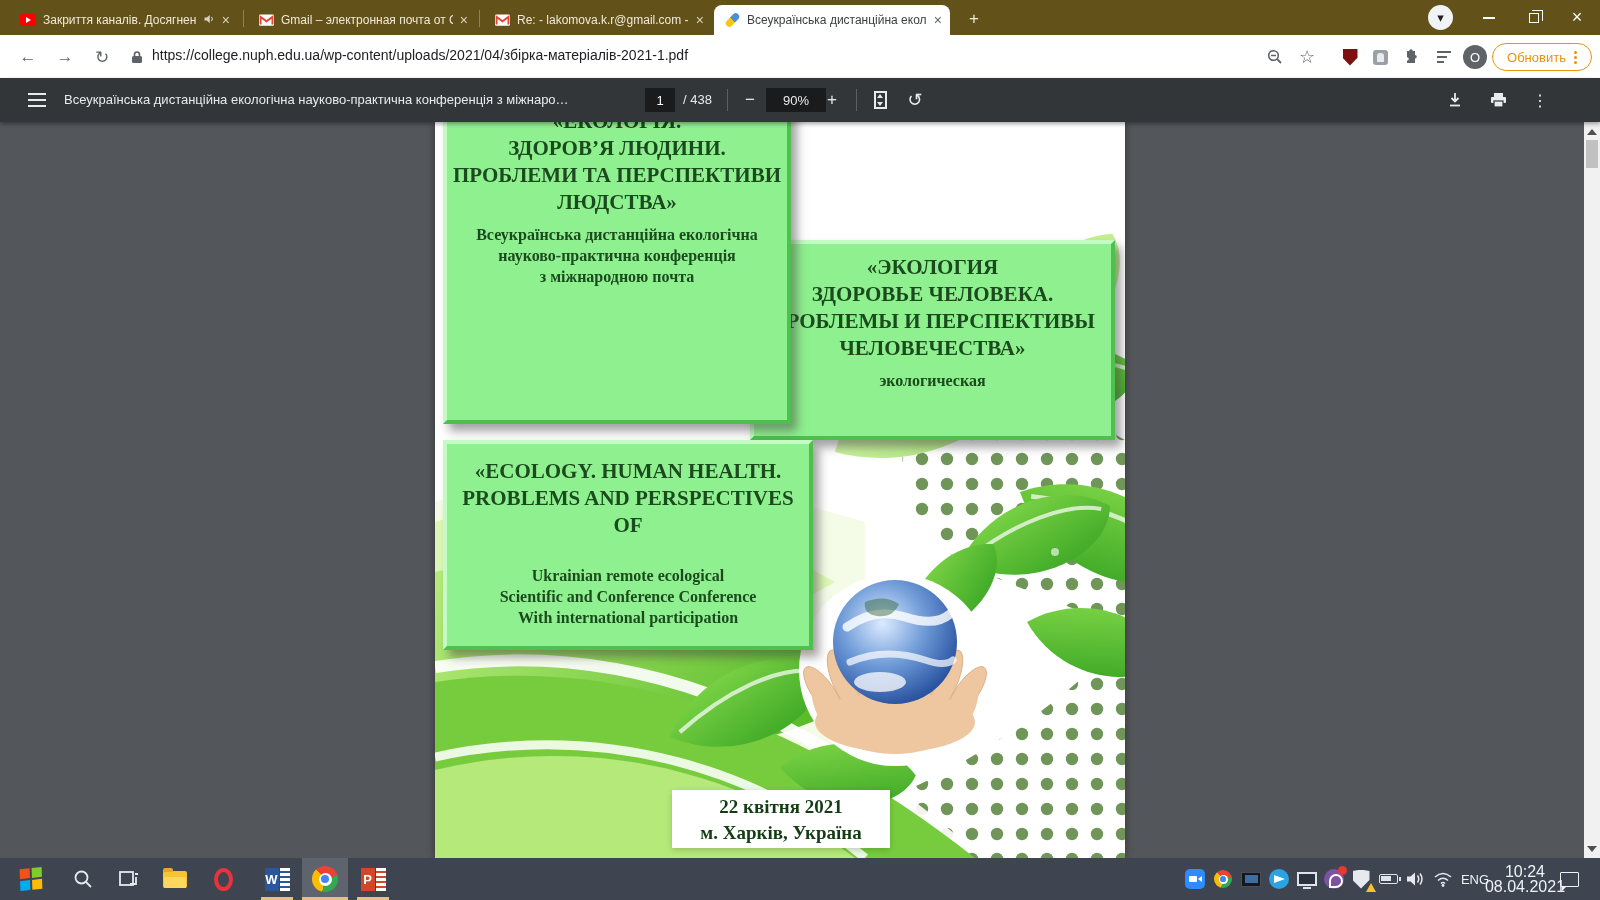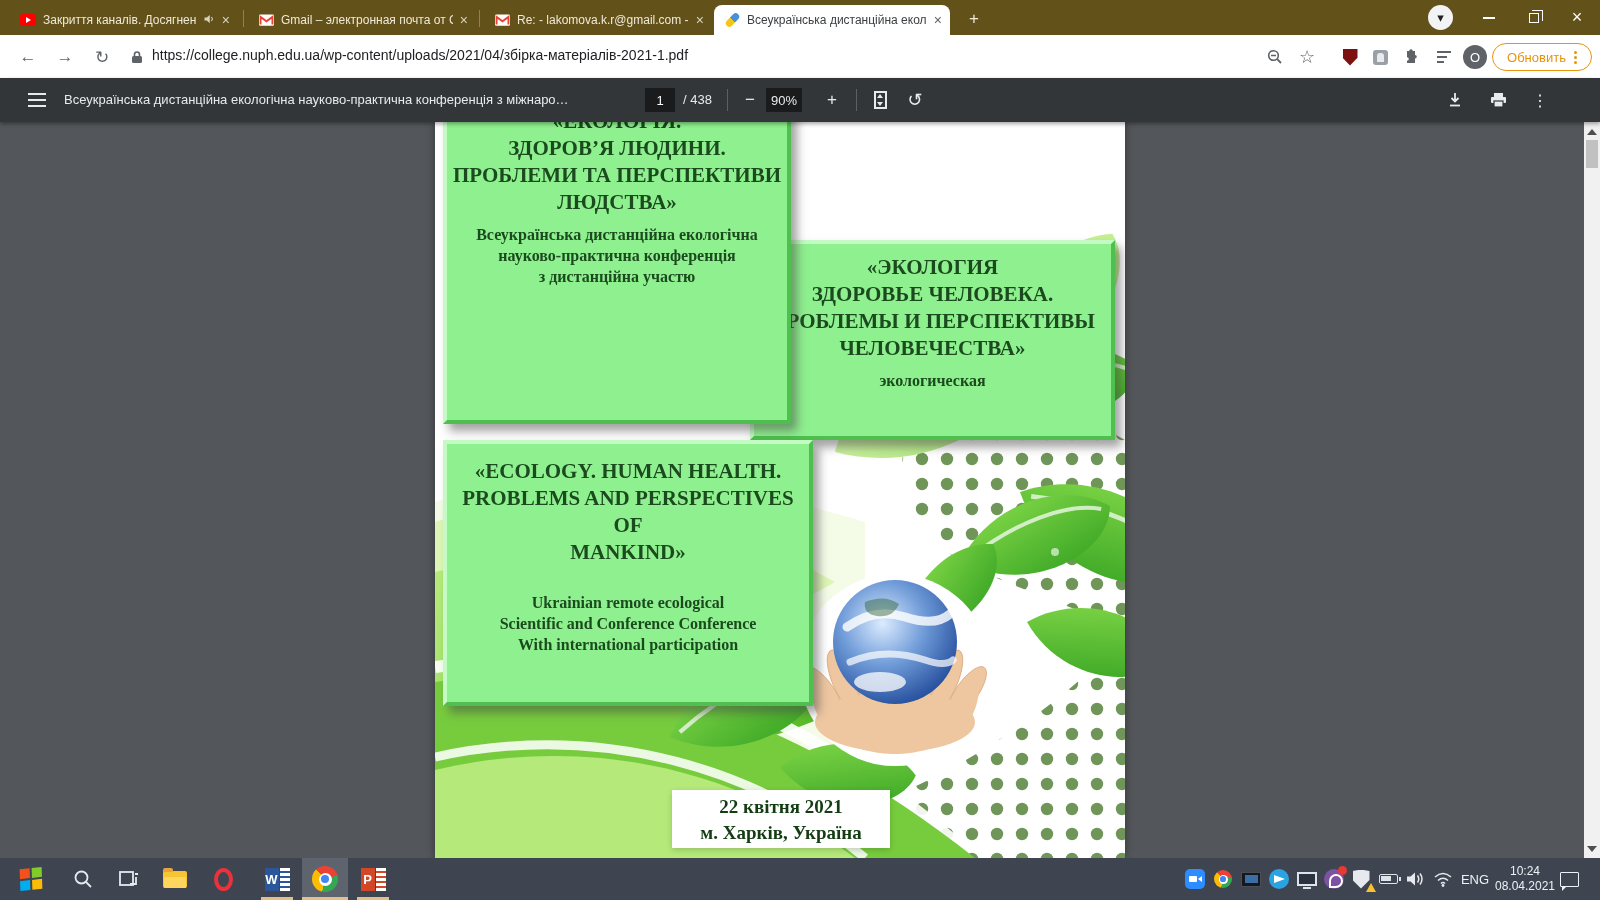--- a/index.html
+++ b/index.html
@@ -65,21 +65,21 @@
           flex-direction:column; justify-content:space-between; }
   .hamb i { height:2px; background:#e8eaed; display:block; }
   .pdf-title { position:absolute; left:64px; top:14px; font-size:13px; max-width:570px;
                white-space:nowrap; overflow:hidden; }
   .pgbox { position:absolute; left:645px; top:10px; width:30px; height:24px; background:#191b1c;
            color:#fff; border:none; text-align:center; font-size:13px; font-family:inherit; }
   .pgtotal { position:absolute; left:683px; top:14px; font-size:13px; }
   .vline { position:absolute; top:11px; width:1px; height:22px; background:#5c6062; }
   .tb-btn { position:absolute; top:10px; width:24px; height:24px; display:flex; align-items:center;
             justify-content:center; font-size:17px; color:#e8eaed; }
-  .zoombox { position:absolute; left:766px; top:10px; width:36px; height:24px; background:#191b1c;
+  .zoombox { position:absolute; left:766px; top:10px; width:60px; height:24px; background:#191b1c;
              display:flex; align-items:center; justify-content:center; font-size:13px; }
   .fit-ic { width:13px; height:18px; border:2px solid #e8eaed; position:relative; }
   .fit-ic::before { content:""; position:absolute; left:1.5px; top:1px; border-bottom:4px solid #e8eaed;
                     border-left:3px solid transparent; border-right:3px solid transparent; }
   .fit-ic::after { content:""; position:absolute; left:1.5px; bottom:1px; border-top:4px solid #e8eaed;
                    border-left:3px solid transparent; border-right:3px solid transparent; }
 
   
   .content { position:absolute; top:122px; left:0; width:1600px; height:736px; background:#53565a; }
   .page { position:absolute; left:435px; top:0; width:690px; height:736px; background:#fff;
@@ -87,21 +87,21 @@
   .art { position:absolute; left:0; top:0; width:690px; height:736px; }
 
   .gbox { position:absolute; background:#8ff08f; border:4px solid;
           border-color:#c4fac4 #4fc04f #4fc04f #c4fac4;
           box-shadow:6px 7px 9px rgba(70,70,70,.5);
           text-align:center; font-family:"Liberation Serif", serif; color:#1b4a1e; z-index:3; }
   .gbox .tl { font-weight:bold; font-size:21px; line-height:27px; }
   .gbox .sl { font-weight:bold; font-size:16px; line-height:21px; }
   .box-ua { left:8px; top:-28px; width:348px; height:330px; padding-top:10px; }
   .box-ru { left:315px; top:118px; width:365px; height:200px; padding-top:10px; z-index:2; }
-  .box-en { left:8px; top:318px; width:370px; height:266px; padding-top:14px; }
+  .box-en { left:8px; top:318px; width:370px; height:210px; padding-top:14px; }
   .gap26 { height:26px; } .gap8 { height:8px; }
   .datebox { position:absolute; left:237px; top:668px; width:218px; height:58px; background:#fff;
              z-index:4; text-align:center; font-family:"Liberation Serif", serif; font-weight:bold;
              font-size:19px; line-height:26px; color:#143d14; padding-top:4px;
              box-shadow:0 2px 6px rgba(0,0,0,.18); }
 
   
   .sbar { position:absolute; right:0; top:0; width:16px; height:736px; background:#f1f1f1; }
   .sarrow { position:absolute; left:0; width:16px; height:15px; display:flex; align-items:center; justify-content:center; }
   .tri-up { border-bottom:6px solid #505050; border-left:5px solid transparent; border-right:5px solid transparent; }
@@ -151,21 +151,21 @@
                   border-radius:50%; background:#e53935; }
   .defshield { width:17px; height:19px; background:#e6e9ee;
                clip-path:polygon(0 8%,50% 0,100% 8%,100% 55%,50% 100%,0 55%); position:relative; }
   .defwarn { position:absolute; right:-4px; bottom:-2px; border-bottom:9px solid #fbc02d;
              border-left:5px solid transparent; border-right:5px solid transparent; }
   .batt { width:19px; height:10px; border:1.5px solid #dfe3ea; border-radius:2px; position:relative; }
   .batt::before { content:""; position:absolute; right:-4px; top:2px; width:2px; height:4px; background:#dfe3ea; }
   .batt::after { content:""; position:absolute; left:1px; top:1px; width:10px; height:5px; background:#dfe3ea; }
   .lang { position:absolute; left:1456px; top:0; width:38px; height:42px; color:#eef1f5; font-size:13px;
           display:flex; align-items:center; justify-content:center; }
-  .clock { position:absolute; left:1496px; top:0; width:58px; height:42px; color:#eef1f5; font-size:12px;
+  .clock { position:absolute; left:1496px; top:0; width:58px; height:42px; color:#eef1f5; font-size:16px;
            line-height:15px; display:flex; flex-direction:column; align-items:center; justify-content:center; }
   .action { width:19px; height:15px; border:1.5px solid #eef1f5; border-radius:1px; position:relative; }
   .action::after { content:""; position:absolute; left:1px; bottom:-5px; border-top:5px solid #eef1f5;
                    border-right:5px solid transparent; }
 </style>
 </head>
 <body>
 
 <div class="screen">
 
@@ -393,36 +393,35 @@
       </svg>
 
       <div class="gbox box-ua">
         <div class="tl">«ЕКОЛОГІЯ.</div>
         <div class="tl">ЗДОРОВ’Я ЛЮДИНИ.</div>
         <div class="tl">ПРОБЛЕМИ ТА ПЕРСПЕКТИВИ</div>
         <div class="tl">ЛЮДСТВА»</div>
         <div class="gap8"></div>
         <div class="sl">Всеукраїнська дистанційна екологічна</div>
         <div class="sl">науково-практична конференція</div>
-        <div class="sl">з дистанційна участю</div>
+        <div class="sl">з міжнародною почта</div>
       </div>
 
       <div class="gbox box-ru">
         <div class="tl">«ЭКОЛОГИЯ</div>
         <div class="tl">ЗДОРОВЬЕ ЧЕЛОВЕКА.</div>
         <div class="tl">ПРОБЛЕМЫ И ПЕРСПЕКТИВЫ</div>
         <div class="tl">ЧЕЛОВЕЧЕСТВА»</div>
         <div class="gap8"></div>
         <div class="sl">экологическая</div>
       </div>
 
       <div class="gbox box-en">
         <div class="tl">«ECOLOGY. HUMAN HEALTH.</div>
         <div class="tl">PROBLEMS AND PERSPECTIVES OF</div>
-        <div class="tl">MANKIND»</div>
         <div class="gap26"></div>
         <div class="sl">Ukrainian remote ecological</div>
         <div class="sl">Scientific and Conference Conference</div>
         <div class="sl">With international participation</div>
       </div>
 
       <div class="datebox">
         <div>22 квітня 2021</div>
         <div>м. Харків, Україна</div>
       </div>

